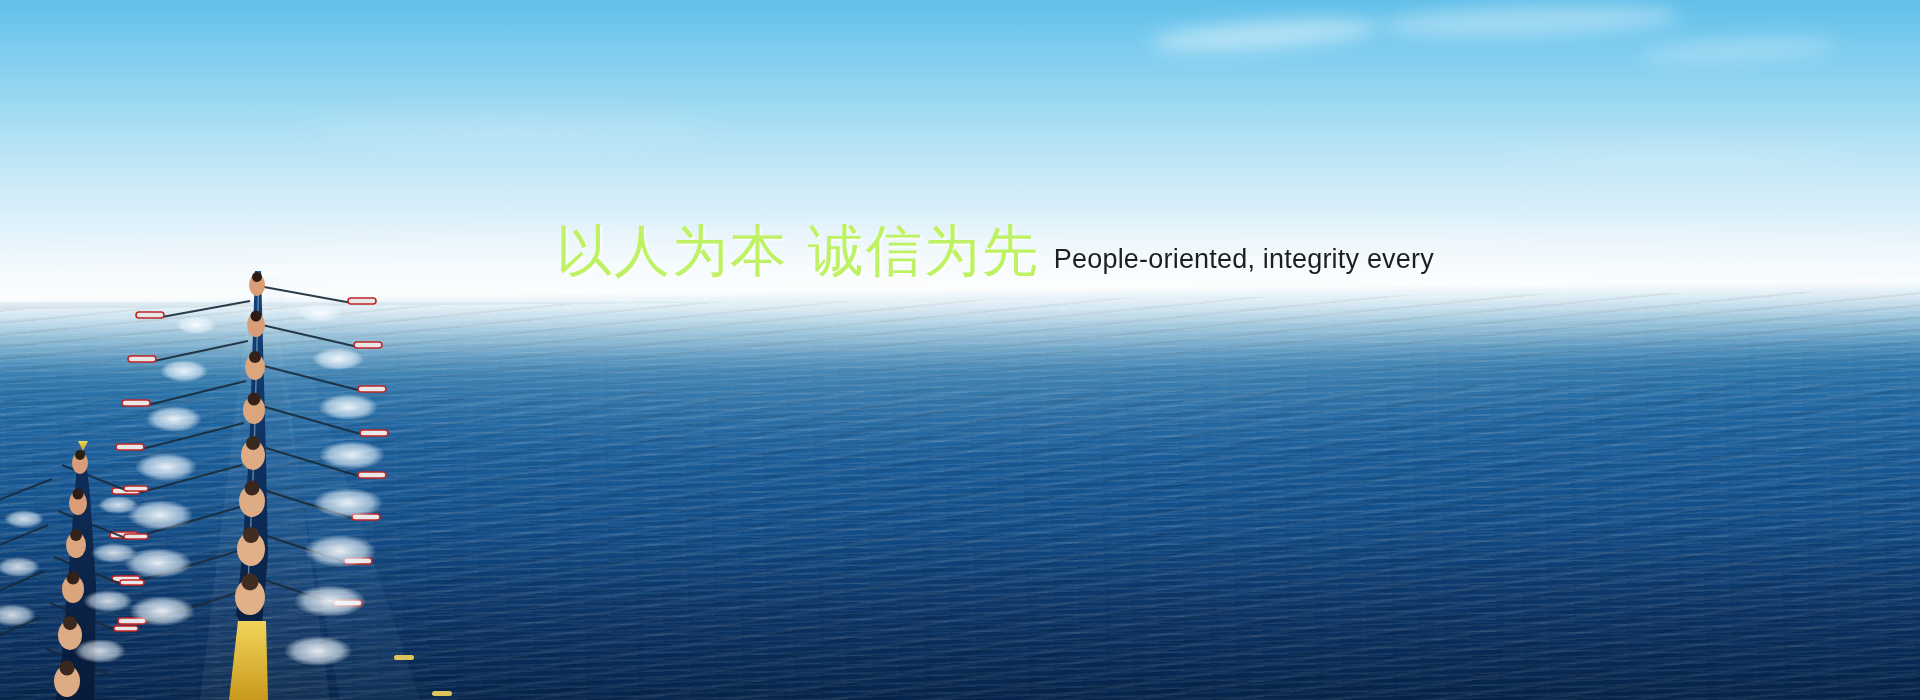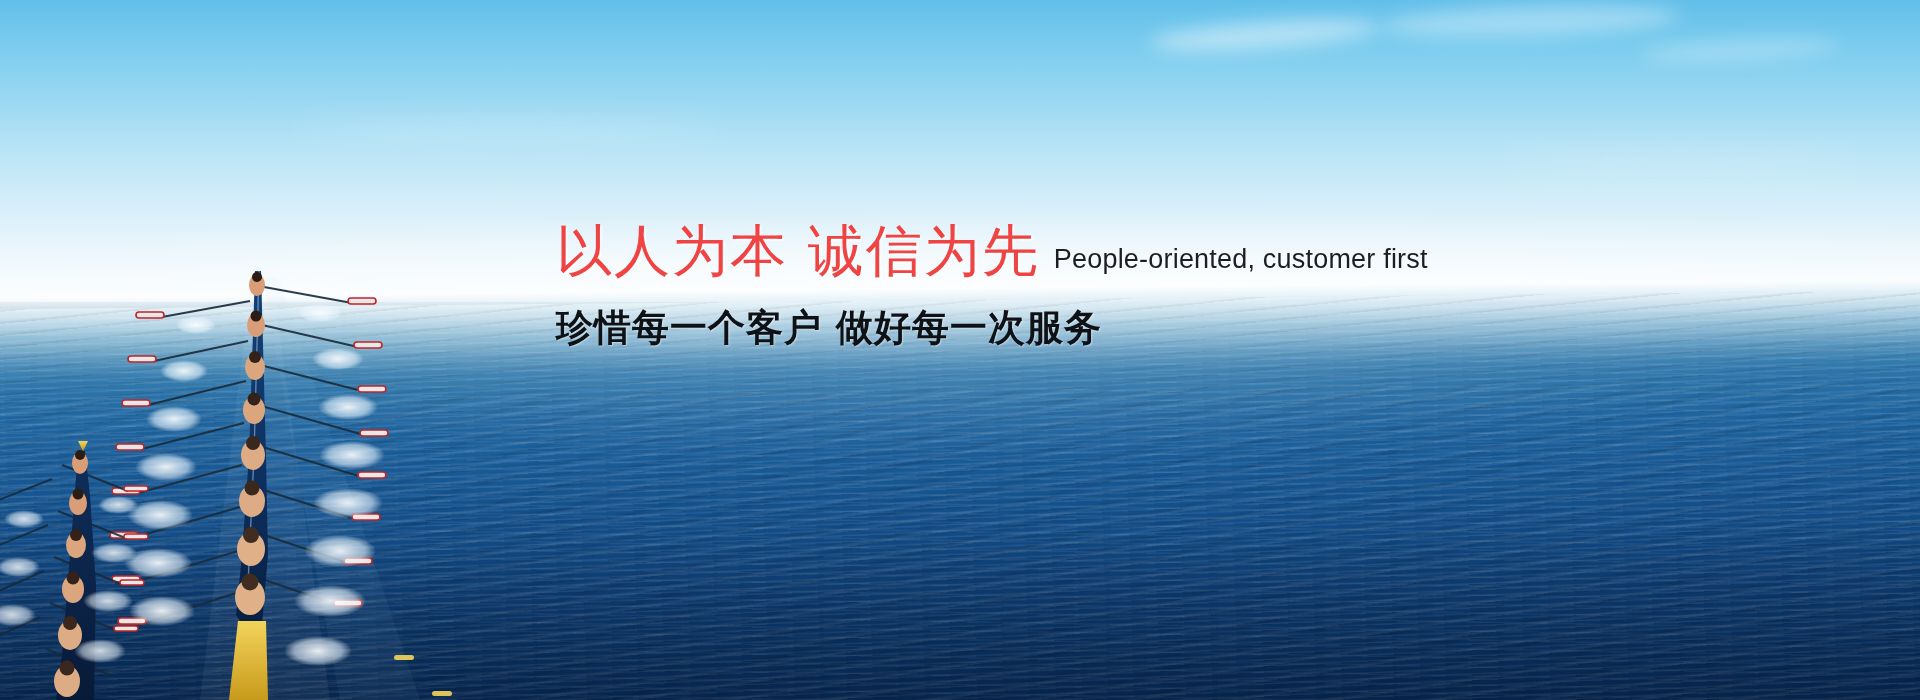--- a/index.html
+++ b/index.html
@@ -110,21 +110,21 @@
   }
   .line1{
     display:flex; align-items:flex-end; gap:14px;
     white-space:nowrap;
   }
   .headline-cn{
     font-family:"DejaVu Sans","Liberation Sans",sans-serif;
     font-size:56px;
     font-weight:500;
     letter-spacing:2px;
-    color:#ef4444;
+    color:#bef264;
     line-height:1.05;
     text-shadow:2px 2px 2px rgba(255,255,255,.75), 0 1px 0 rgba(255,255,255,.6);
   }
   .headline-en{
     font-size:27px;
     font-weight:400;
     color:#1b1f24;
     letter-spacing:.2px;
     padding-bottom:6px;
     text-shadow:1px 1px 1px rgba(255,255,255,.7);
@@ -342,18 +342,17 @@
       <g opacity=".9">
         <rect x="394" y="400" width="20" height="5" rx="2.5" fill="#f2d45a"></rect>
         <rect x="432" y="436" width="20" height="5" rx="2.5" fill="#f2d45a"></rect>
       </g>
     </svg>
   </div>
 
   <div class="copy">
     <div class="line1">
       <span class="headline-cn">以人为本 诚信为先</span>
-      <span class="headline-en">People-oriented, customer first</span>
+      <span class="headline-en">People-oriented, integrity every</span>
     </div>
-    <div class="subline-cn">珍惜每一个客户  做好每一次服务</div>
   </div>
 
 </div>
 
 </body></html>

